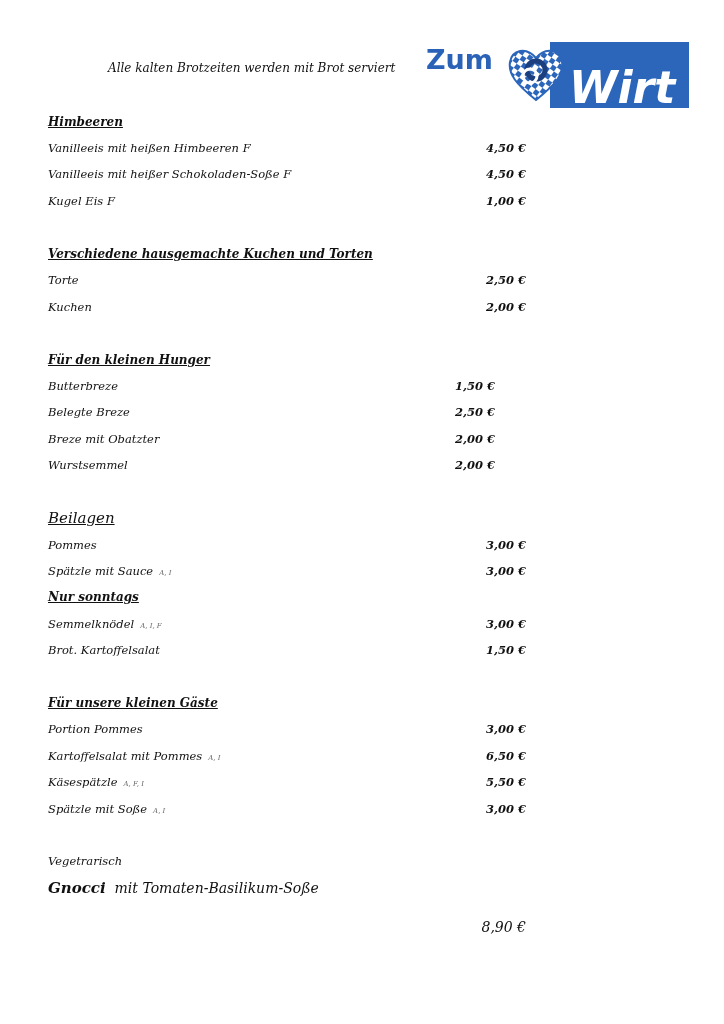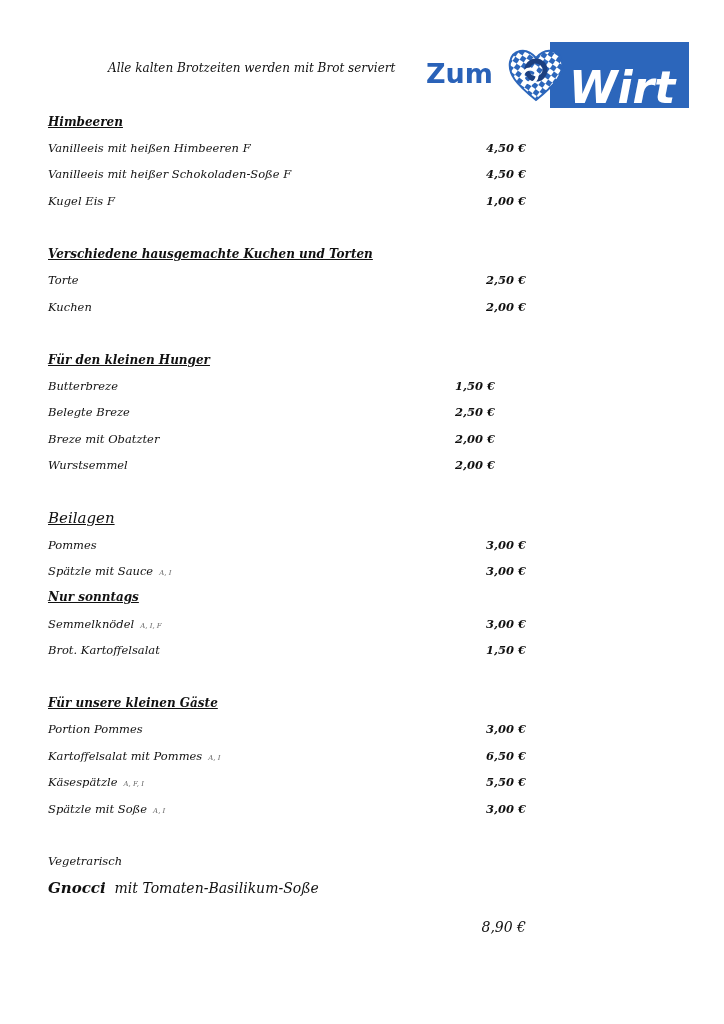--- a/index.html
+++ b/index.html
@@ -1,21 +1,21 @@
 <!DOCTYPE html>
 <html><head>
 <meta charset="utf-8">
 <style>
   html, body { margin: 0; padding: 0; background: #ffffff; }
   body { width: 724px; height: 1024px; position: relative; overflow: hidden;
          font-family: "DejaVu Serif", "Liberation Serif", serif; font-style: italic; color: #111; }
   .abs { position: absolute; }
   .note { left: 108px; top: 61px; font-size: 12px; white-space: nowrap; }
   .logo { left: 424px; top: 42px; width: 265px; height: 66px; }
-  .logo-zum { position: absolute; left: 2px; top: 16px; font-family: "DejaVu Sans", sans-serif; font-style: normal;
+  .logo-zum { position: absolute; left: 2px; top: 2px; font-family: "DejaVu Sans", sans-serif; font-style: normal;
               font-size: 27px; font-weight: bold; color: #2a62b8; letter-spacing: 0px; }
   .logo-heart { position: absolute; left: 82px; top: 2px; width: 60px; height: 58px; }
   .logo-box { position: absolute; left: 126px; top: 0; width: 139px; height: 66px; background: #2c66bb; }
   .logo-wirt { position: absolute; left: 145px; top: 4px; font-family: "DejaVu Sans", sans-serif; font-style: italic;
                font-size: 44px; font-weight: bold; color: #ffffff; margin-top: 16px; }
   .heading { font-size: 12px; text-decoration: underline; font-weight: bold; left: 48px; white-space: nowrap; }
   .heading-lg { font-size: 15px; text-decoration: underline; font-weight: normal; left: 48px; white-space: nowrap; }
   .item { font-size: 11.5px; left: 48px; white-space: nowrap; }
   .price { font-size: 11.5px; white-space: nowrap; text-align: right; width: 80px; font-weight: bold; }
   .allergen { font-size: 7px; color: #666; margin-left: 6px; }

